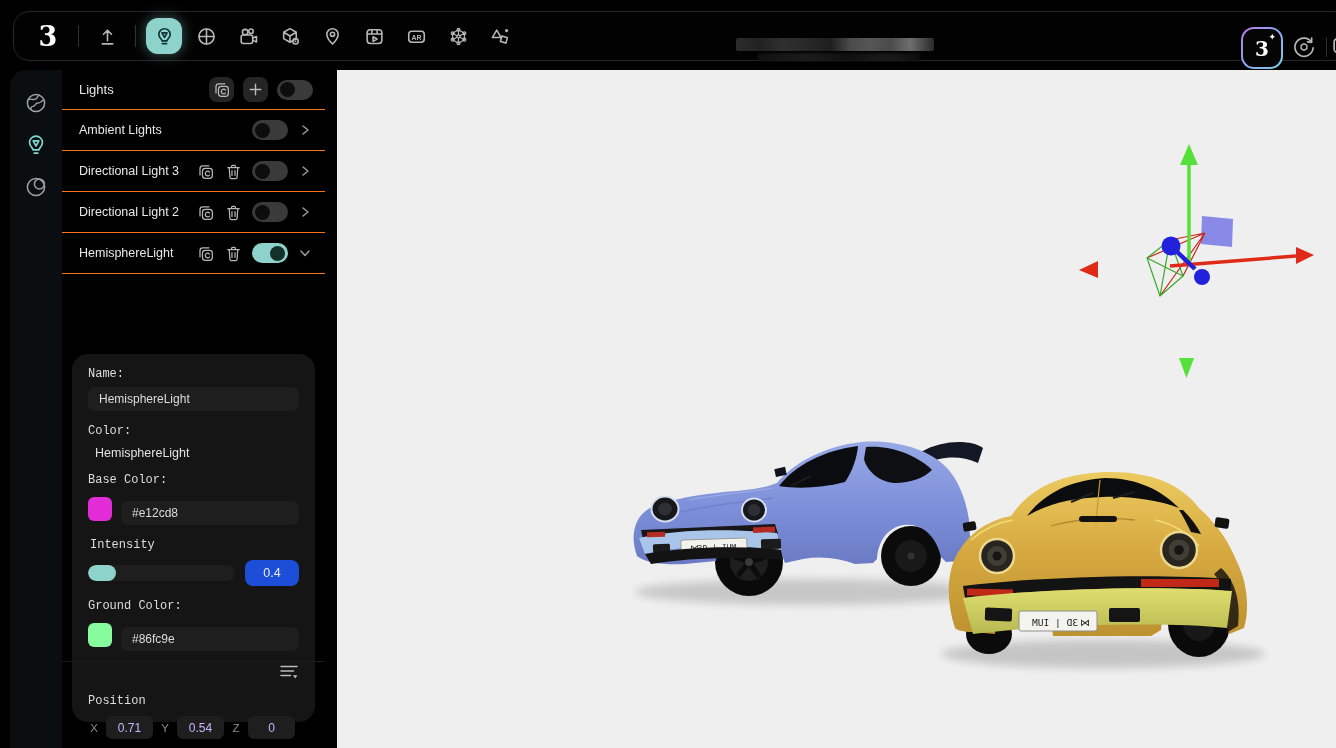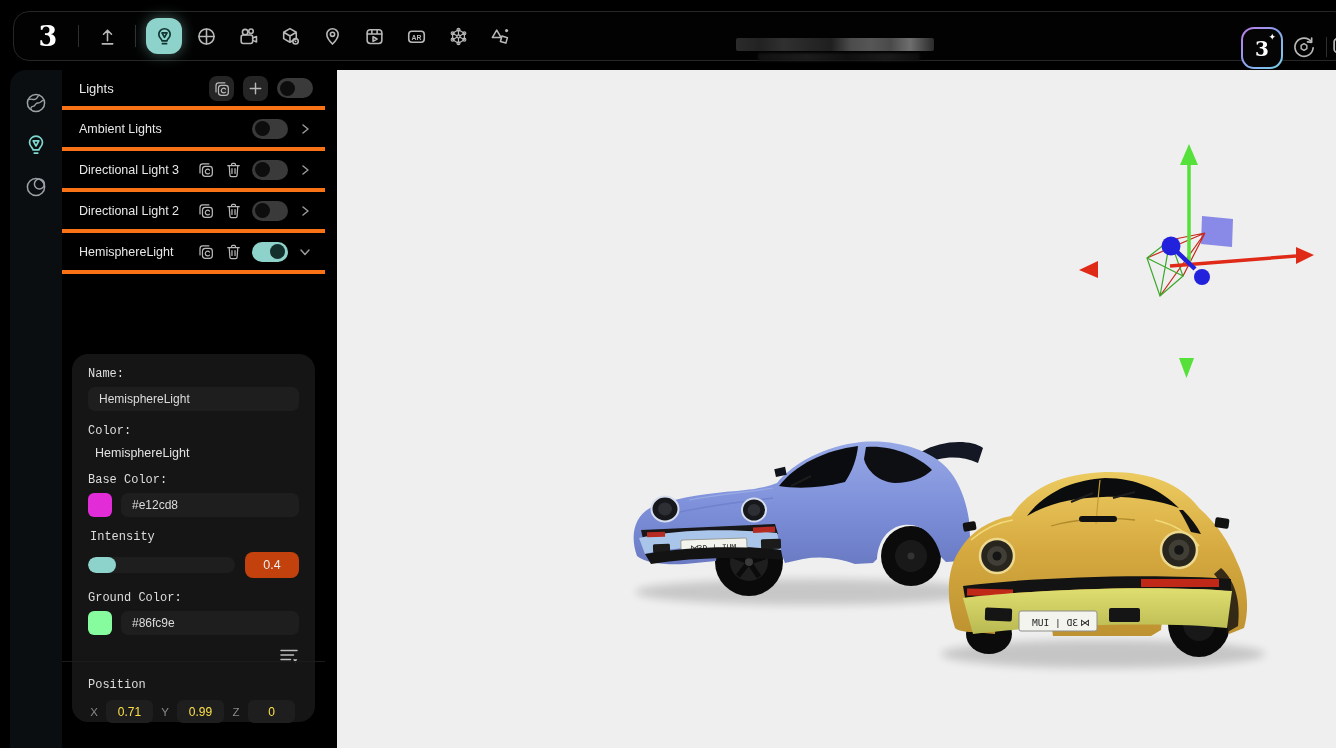--- a/index.html
+++ b/index.html
@@ -43,21 +43,21 @@
   #chat-btn { position:absolute; right:-8px; top:22px; width:26px; height:26px; cursor:pointer; }
 
   
   #rail { position:absolute; left:10px; top:70px; width:52px; height:678px;
     background:#0b0e10; border-radius:16px 0 0 0; }
   .rail-btn { width:52px; height:42px; display:flex; align-items:center; justify-content:center; cursor:pointer; }
   .rail-btn svg { width:24px; height:24px; }
 
   
   #panel { position:absolute; left:62px; top:70px; width:263px; height:678px; background:#000; }
-  .prow { height:41px; border-bottom:4px solid #f97316; display:flex; align-items:center;
+  .prow { height:41px; border-bottom:1px solid #f97316; display:flex; align-items:center;
     padding:0 12px 0 17px; cursor:pointer; }
   .prow.header { height:40px; }
   .prow-label { color:#e8e8e8; font-size:12.5px; flex:1; white-space:nowrap; }
   .prow.header .prow-label { font-size:13px; }
   .prow-actions { display:flex; align-items:center; gap:9px; }
   .mini-icon { width:19px; height:19px; cursor:pointer; }
   .sq-btn { width:25px; height:25px; border-radius:8px; background:#252525; display:flex;
     align-items:center; justify-content:center; cursor:pointer; }
   .toggle { width:36px; height:20px; border-radius:10px; background:#3a3a3a; position:relative; cursor:pointer; }
   .toggle .knob { position:absolute; width:15px; height:15px; border-radius:50%; background:#0d0d0d; top:2.5px; left:3px; }
@@ -68,30 +68,30 @@
   
   #detail-card { position:absolute; left:10px; top:284px; width:243px; height:368px;
     background:#151515; border-radius:16px; padding:13px 16px; }
   .fld-label { color:#dedede; font-size:12px; margin-top:13px;font-family:Liberation Mono, monospace; }
   .fld-label.first { margin-top:0; }
   .txt-field { margin-top:6px; height:24px; background:#1e1e1e; border-radius:7px;
     color:#dcdcdc; font-size:12px; display:flex; align-items:center; padding-left:11px; cursor:text; }
   .static-val { color:#e2e2e2; font-size:12.5px; margin-top:8px; padding-left:7px; }
   .color-row { display:flex; align-items:center; gap:9px; margin-top:6px; }
   .swatch { width:24px; height:24px; border-radius:6px; cursor:pointer; flex:none; }
-  .color-row .txt-field { flex:1; margin-top:0;text-align:right; }
+  .color-row .txt-field { flex:1; margin-top:8px;text-align:right; }
   .int-row { display:flex; align-items:center; gap:10px; margin-top:8px; }
   .slider { flex:1; height:16px; border-radius:8px; background:#1e1e1e; position:relative; overflow:hidden; cursor:pointer; }
   .slider-fill { position:absolute; left:0; top:0; bottom:0; border-radius:8px; background:#8ed3cb; }
-  .val-box { width:54px; height:26px; background:#c2410c; border-radius:8px; color:#eee;
+  .val-box { width:54px; height:26px; background:#1d4ed8; border-radius:8px; color:#eee;
     font-size:12.5px; display:flex; align-items:center; justify-content:center; cursor:text; }
   .lines-row { display:flex; justify-content:flex-end; margin-top:12px; }
   .pos-row { display:flex; align-items:center; gap:6px; margin-top:8px; }
   .axis-label { color:#8a8a8a; font-size:11.5px; width:12px; text-align:center; }
-  .pos-box { width:47px; height:23px; background:#1e1e1e; border-radius:6px; color:#fde047;
+  .pos-box { width:47px; height:23px; background:#1e1e1e; border-radius:6px; color:#c4b5fd;
     font-size:12px; display:flex; align-items:center; justify-content:center; cursor:text; }
   #panel-sep { position:absolute; left:0; top:591px; width:263px; height:0; border-top:1px solid #1b1b1b; }
 
   
   #viewport { position:absolute; left:337px; top:70px; width:999px; height:678px; background:#efefef; cursor:grab; }
 </style>
 </head>
 <body>
 
 <div id="topbar">
@@ -348,21 +348,21 @@
         <path fill="none" stroke="#bdbdbd" stroke-width="1.5" stroke-linecap="round" d="M2 3.5 H18 M2 8 H14.5 M2 12.5 H11.5"></path>
         <path fill="#bdbdbd" d="M14 12.2 H18.4 L16.2 15.4 Z"></path>
       </svg>
     </div>
 
     <div class="fld-label">Position</div>
     <div class="pos-row">
       <span class="axis-label">X</span>
       <span class="pos-box">0.71</span>
       <span class="axis-label">Y</span>
-      <span class="pos-box">0.99</span>
+      <span class="pos-box">0.54</span>
       <span class="axis-label">Z</span>
       <span class="pos-box">0</span>
     </div>
   </div>
 
   <div id="panel-sep"></div>
 </div>
 
 <div id="viewport">
 

